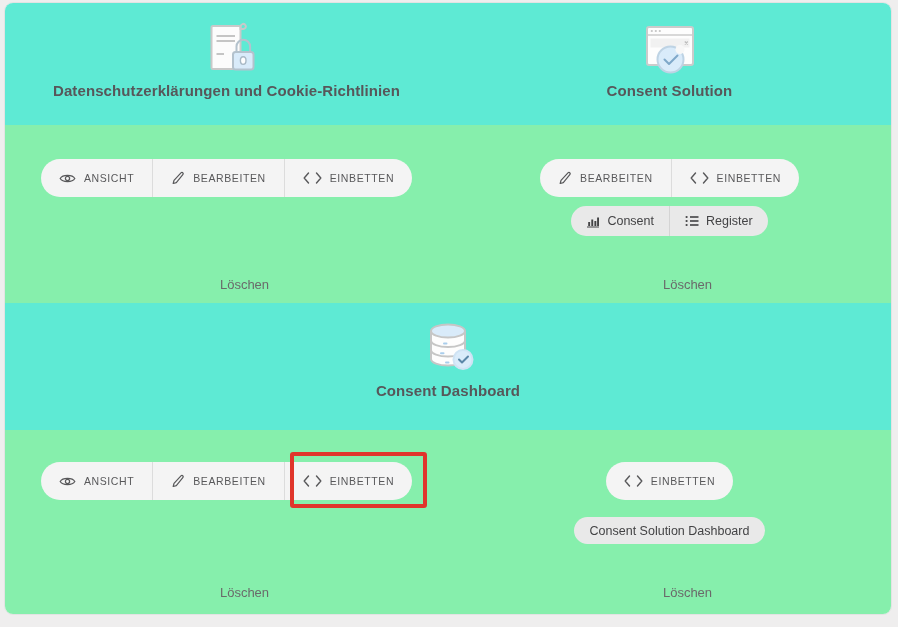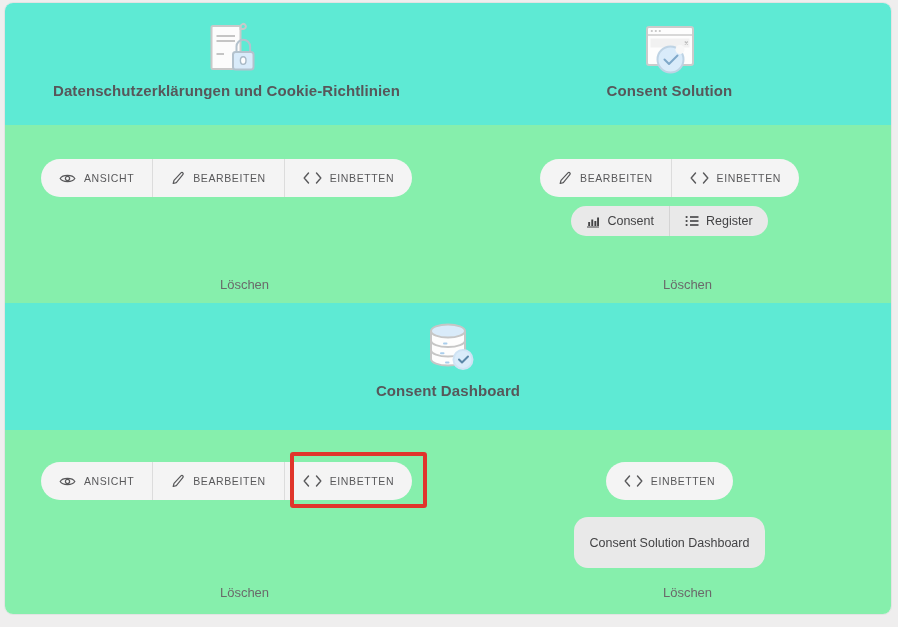--- a/index.html
+++ b/index.html
@@ -44,21 +44,21 @@
   .seg + .seg{border-left:1px solid #dcdcdc;}
   .btn-group.secondary{
     background:#e9e9e9;height:30px;border-radius:15px;margin-top:9px;
   }
   .btn-group.secondary .seg{
     font-size:12.5px;letter-spacing:0;color:#434345;padding:0 15px;gap:7px;
   }
   .btn-group.secondary .seg + .seg{border-left:1px solid #d4d4d4;}
   .pill{
     display:inline-flex;align-items:center;background:#e9e9e9;
-    border-radius:14px;height:27px;padding:12px 16px;margin-top:17px;
+    border-radius:14px;height:27px;padding:0 16px;margin-top:17px;
     font-size:12.5px;color:#434345;cursor:pointer;white-space:nowrap;
   }
   .delete-link{
     margin-top:auto;margin-bottom:11px;font-size:13px;color:#6a6a6a;
     cursor:pointer;
     margin-left:36px;
   }
   .r4 .delete-link{margin-bottom:14px;}
   .highlight-box{
     position:absolute;top:-10px;bottom:-8px;left:5px;right:-15px;

